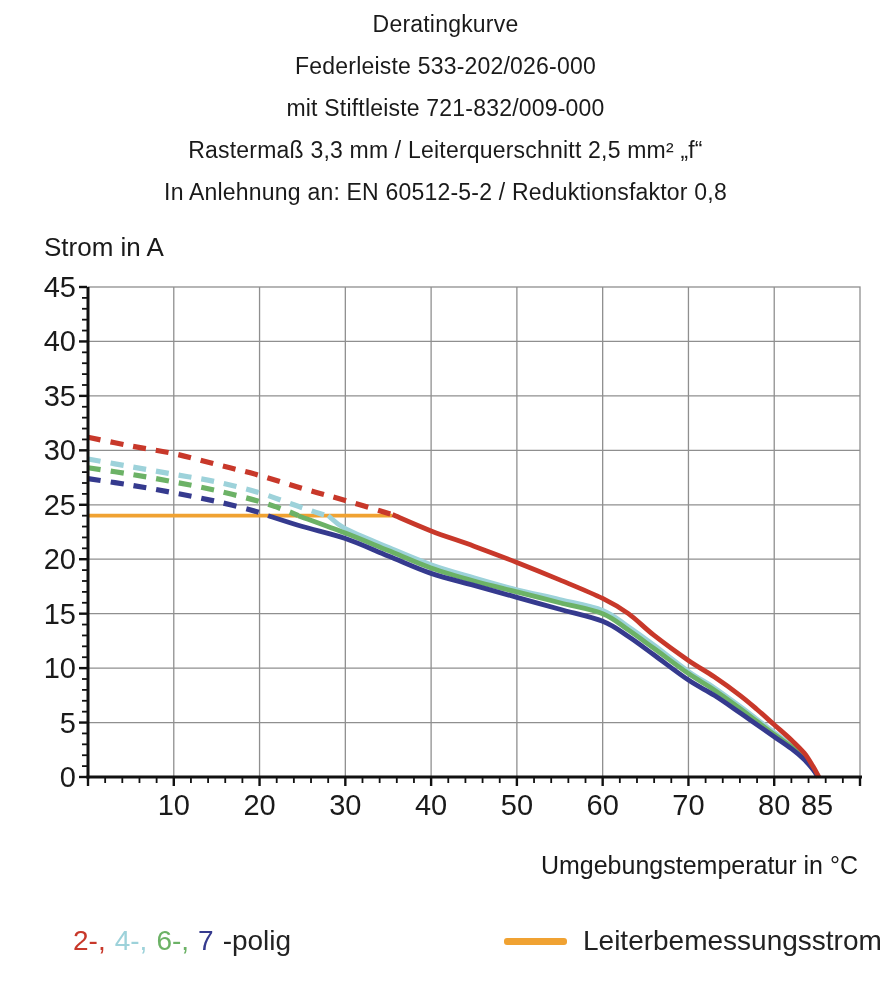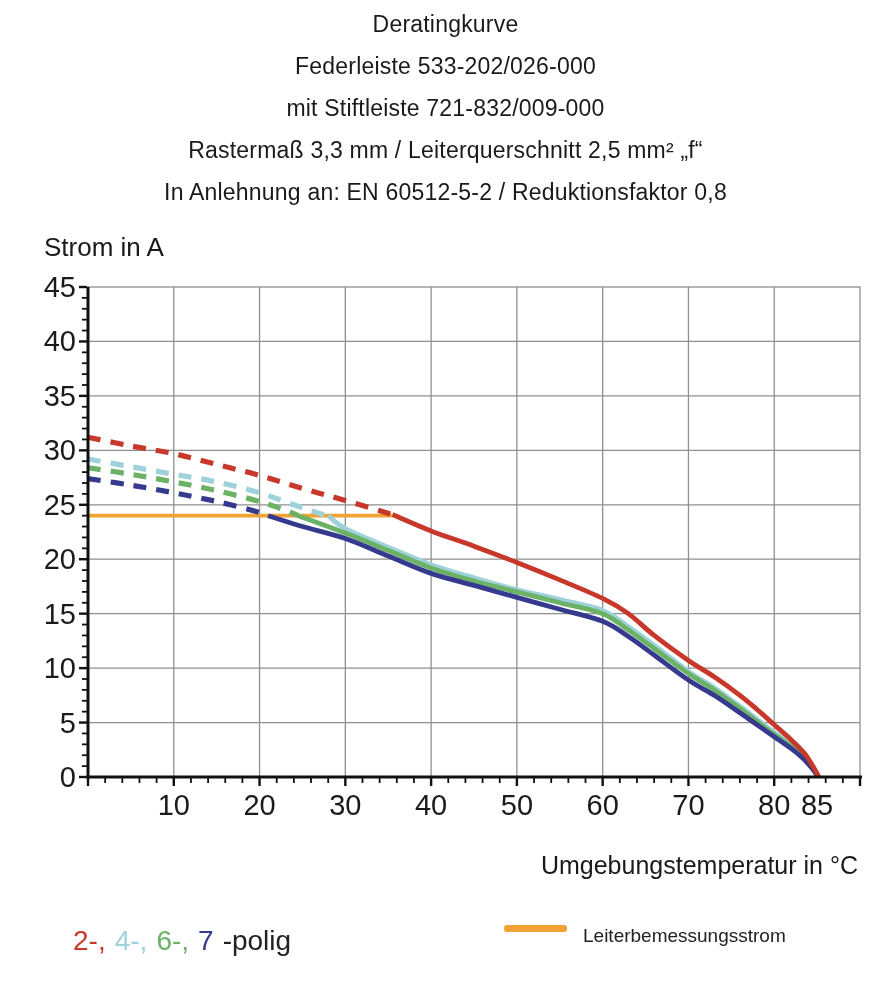--- a/index.html
+++ b/index.html
@@ -6,21 +6,21 @@
   body{position:relative;width:891px;height:1000px;overflow:hidden;
        font-family:"Liberation Sans", sans-serif;color:#1c1c1c;}
   .title-block{position:absolute;top:3px;left:0;right:0;text-align:center;
        font-size:23px;line-height:42px;color:#1a1a1a;letter-spacing:0.2px;}
   #chart{position:absolute;left:0;top:0;width:891px;height:1000px;}
   .legend-left{position:absolute;left:73px;top:925px;font-size:28px;
        display:flex;align-items:baseline;white-space:pre;}
   .legend-left .lg-num{margin-right:9px;}
   .legend-left .lg-suffix{color:#222222;text-align:center;}
   .legend-right{position:absolute;left:504px;top:925px;display:flex;
-       font-size:19px;color:#222222;}
+       align-items:center;font-size:28px;color:#222222;}
   .swatch{display:inline-block;width:63px;height:7px;border-radius:3px;
        margin-right:16px;}
   text{font-family:"Liberation Sans", sans-serif;fill:#1a1a1a;}
 </style>
 </head>
 <body>
 
 <div class="title-block">
   <div>Deratingkurve</div>
   <div>Federleiste 533-202/026-000</div>

